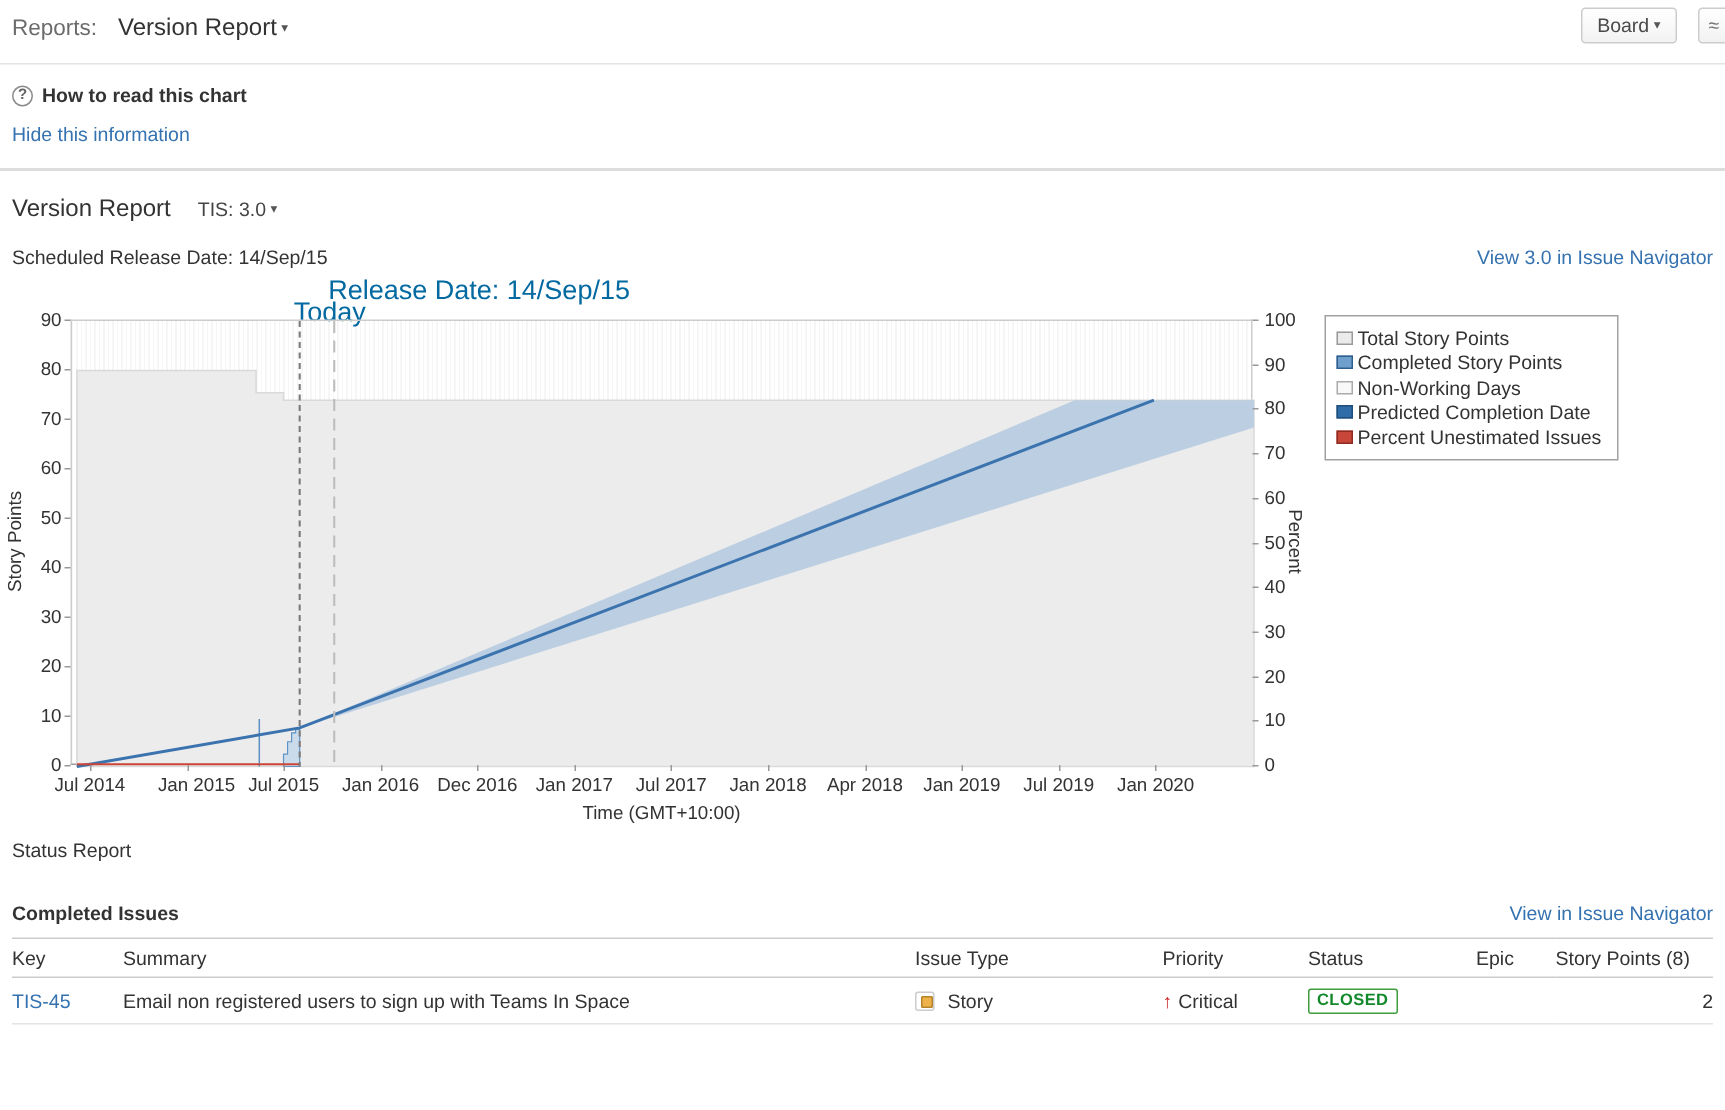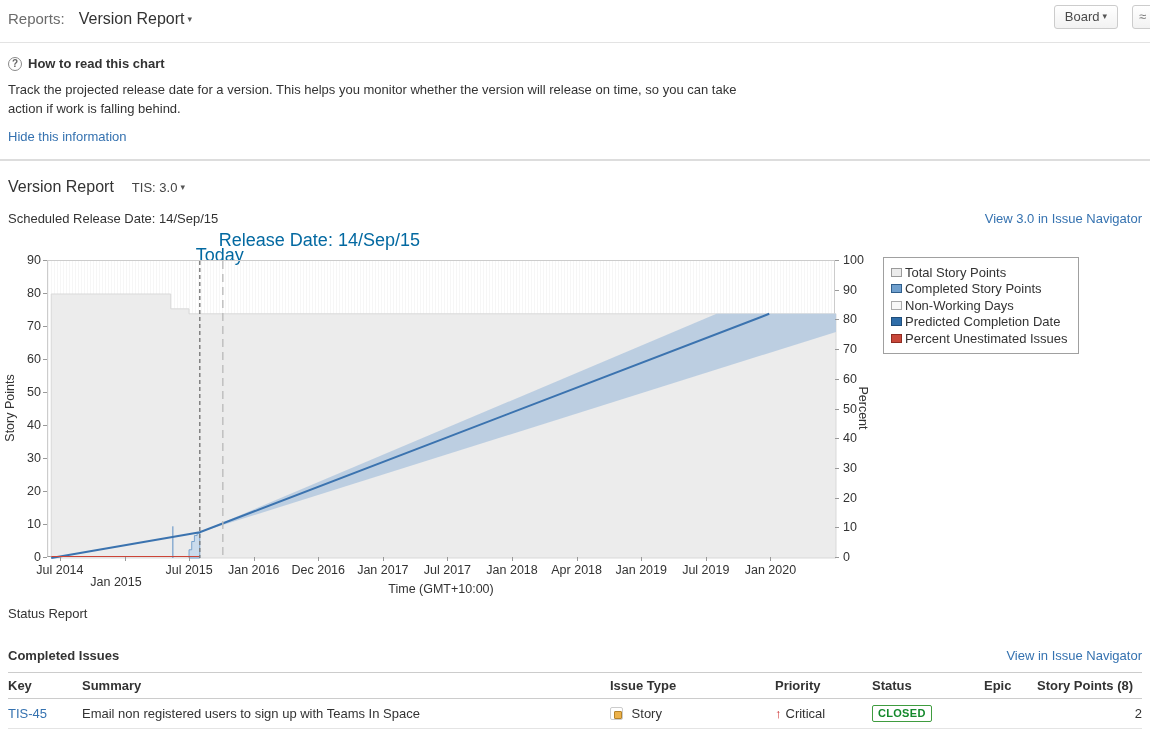--- a/index.html
+++ b/index.html
@@ -49,21 +49,21 @@
   .legend { position:absolute; left:883px; top:27px; border:1px solid #a0a0a0;
     background:#fff; padding:6px 10px 6px 7px; }
   .legend-item { display:flex; align-items:center; height:16.5px; font-size:13px; color:#333; }
   .legend-swatch { width:11px; height:9px; margin-right:3px; flex:0 0 auto; }
   .status-label { margin:10px 0 0 8px; }
 
   
   .ci-head { margin:27px 8px 0; display:flex; justify-content:space-between; align-items:flex-end; }
   .ci-title { font-weight:bold; }
   table.issues { border-collapse:collapse; margin:9px 8px 0; width:1134px; table-layout:fixed; }
-  table.issues th { text-align:left; font-size:13px; font-weight:bold; color:#333;
+  table.issues th { text-align:left; font-size:13px; font-weight:normal; color:#333;
     border-top:1px solid #ccc; border-bottom:1px solid #ccc; padding:5px 0; }
   table.issues td { font-size:13px; padding:6px 0; border-bottom:1px solid #e4e4e4; }
   th.c-key,td.c-key { width:74px; padding-left:6px; }
   th.c-sum,td.c-sum { width:528px; }
   th.c-type,td.c-type { width:165px; }
   th.c-pri,td.c-pri { width:97px; }
   th.c-status,td.c-status { width:112px; }
   th.c-epic,td.c-epic { width:53px; }
   th.c-pts,td.c-pts { width:105px; text-align:right; padding-right:6px; }
   .type-icon { display:inline-block; width:13px; height:13px; border:1px solid #ccc;
@@ -85,21 +85,20 @@
   <span class="crumb-label">Reports:</span><span class="crumb-title"><span>Version Report</span><span class="caret">▾</span></span>
   <span class="btn btn-board"><span>Board</span><span class="caret">▾</span></span>
   <span class="btn btn-partial"><span>≈</span></span>
 </div>
 
 <div class="info">
   <div class="info-head">
     <span class="help-icon">?</span>
     <span class="info-title">How to read this chart</span>
   </div>
-  <div class="info-body">Track the projected release date for a version. This helps you monitor whether the version will release on time, so you can take action if work is falling behind.</div>
   <a class="info-link">Hide this information</a>
 </div>
 
 <div class="section-head">
   <span class="section-title">Version Report</span>
   <span class="version-select"><span>TIS: 3.0</span><span class="caret">▾</span></span>
 </div>
 <div class="sched-row">
   <span>Scheduled Release Date: 14/Sep/15</span>
   <a>View 3.0 in Issue Navigator</a>
@@ -140,21 +139,21 @@
         <span class="legend-swatch" style="background: rgb(47, 109, 168); border: 1px solid rgb(31, 77, 122);"></span>
         <span>Predicted Completion Date</span>
       </div>
       <div class="legend-item">
         <span class="legend-swatch" style="background: rgb(200, 71, 58); border: 1px solid rgb(143, 44, 34);"></span>
         <span>Percent Unestimated Issues</span>
       </div>
     </div>
 <div class="tick-label-x" style="left: 27.918px; top: 333px;">Jul 2014</div>
     <div class="tick-mark" style="left: 59.918px; top: 327px; width: 1px; height: 4px;"></div>
-    <div class="tick-label-x" style="left: 84px; top: 333px; margin-top: 12px;">Jan 2015</div>
+    <div class="tick-label-x" style="left: 99px; top: 333px;">Jan 2015</div>
     <div class="tick-mark" style="left: 124.508px; top: 327px; width: 1px; height: 4px;"></div>
     <div class="tick-label-x" style="left: 157.098px; top: 333px;">Jul 2015</div>
     <div class="tick-mark" style="left: 189.098px; top: 327px; width: 1px; height: 4px;"></div>
     <div class="tick-label-x" style="left: 221.689px; top: 333px;">Jan 2016</div>
     <div class="tick-mark" style="left: 253.689px; top: 327px; width: 1px; height: 4px;"></div>
     <div class="tick-label-x" style="left: 286.279px; top: 333px;">Dec 2016</div>
     <div class="tick-mark" style="left: 318.279px; top: 327px; width: 1px; height: 4px;"></div>
     <div class="tick-label-x" style="left: 350.869px; top: 333px;">Jan 2017</div>
     <div class="tick-mark" style="left: 382.869px; top: 327px; width: 1px; height: 4px;"></div>
     <div class="tick-label-x" style="left: 415.459px; top: 333px;">Jul 2017</div>

